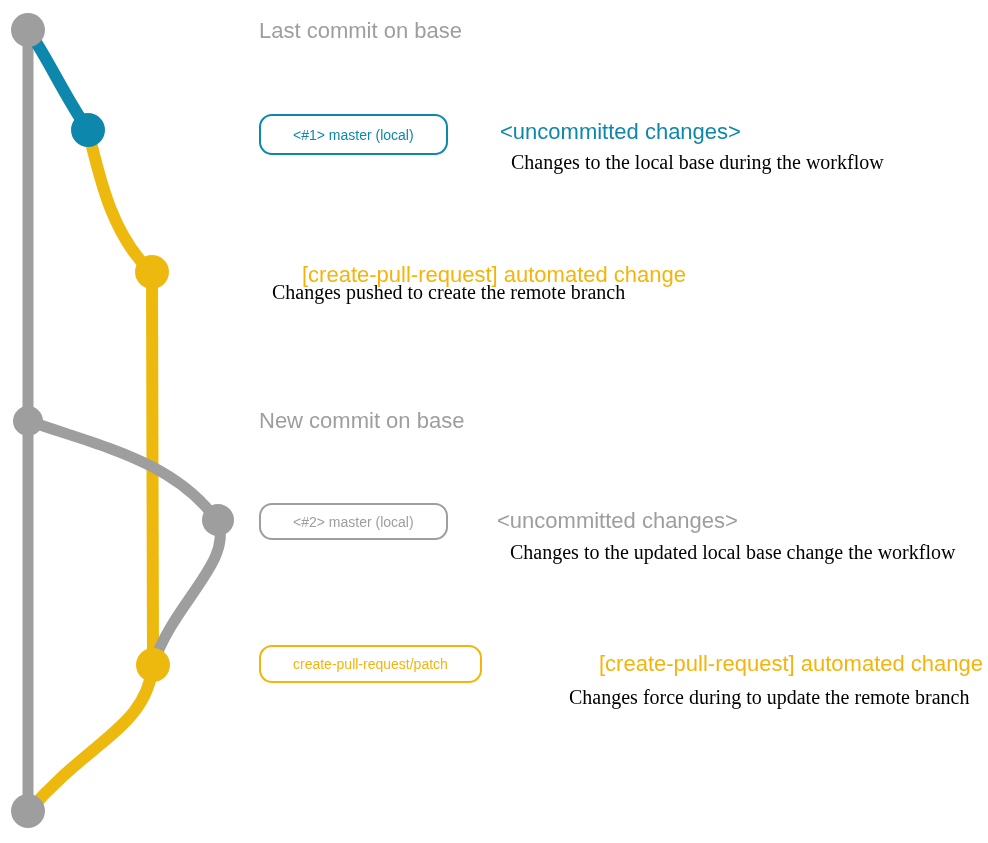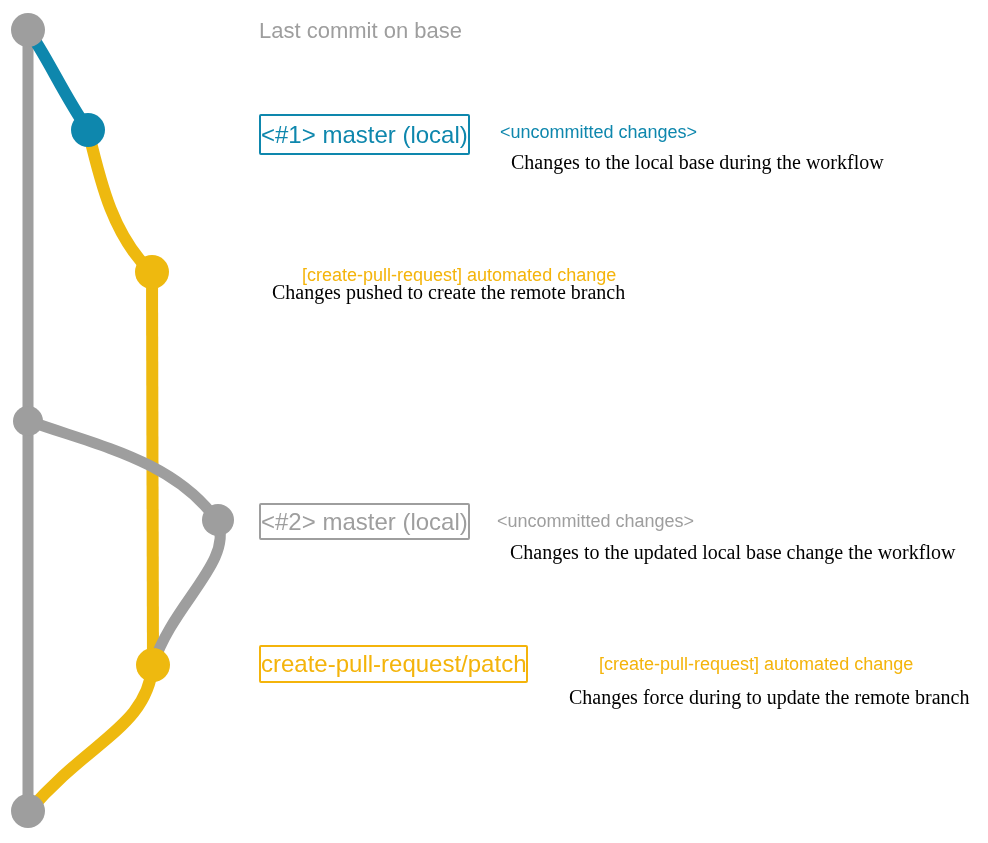--- a/index.html
+++ b/index.html
@@ -22,43 +22,43 @@
   }
   .heading {
     position: absolute;
     font-size: 22px;
     line-height: 26px;
     color: var(--gray);
     white-space: nowrap;
   }
   .title {
     position: absolute;
-    font-size: 18px;
+    font-size: 22px;
     line-height: 26px;
     white-space: nowrap;
   }
   .title.teal   { color: var(--teal); }
   .title.gray   { color: var(--gray); }
   .title.yellow { color: var(--yellow_text); margin-left: 44px; }
   .desc {
     position: absolute;
     font-family: "Liberation Serif", serif;
     font-size: 20px;
     line-height: 24px;
     color: var(--text_black);
     white-space: nowrap;
   }
   .badge {
     position: absolute;
     display: inline-flex;
     align-items: center;
     justify-content: center;
-    padding: 0 0;
-    border-radius: 2px;
-    font-size: 24px;
+    padding: 0 32px;
+    border-radius: 13px;
+    font-size: 14px;
     background: #ffffff;
     box-sizing: border-box;
     white-space: nowrap;
   }
   .badge.teal   { color: var(--teal);        border: 2.5px solid var(--teal); }
   .badge.gray   { color: var(--gray);        border: 2px   solid var(--gray); }
   .badge.yellow { color: var(--yellow_text); border: 2.5px solid var(--yellow_text); }
 </style>
 </head>
 <body>
@@ -92,20 +92,21 @@
 
   <div class="heading" style="left:259px; top:18px">Last commit on base</div>
 
   <div class="badge teal" style="left:259px; top:114px; height:41px">&lt;#1&gt; master (local)</div>
   <div class="title teal" style="left:500px; top:119px">&lt;uncommitted changes&gt;</div>
   <div class="desc" style="left:511px; top:150px">Changes to the local base during the workflow</div>
 
   <div class="title yellow" style="left:258px; top:262px">[create-pull-request] automated change</div>
   <div class="desc" style="left:272px; top:280px">Changes pushed to create the remote branch</div>
 
+  <div class="heading" style="left:259px; top:408px">New commit on base</div>
 
   <div class="badge gray" style="left:259px; top:503px; height:37px">&lt;#2&gt; master (local)</div>
   <div class="title gray" style="left:497px; top:508px">&lt;uncommitted changes&gt;</div>
   <div class="desc" style="left:510px; top:540px">Changes to the updated local base change the workflow</div>
 
   <div class="badge yellow" style="left:259px; top:645px; height:38px">create-pull-request/patch</div>
   <div class="title yellow" style="left:555px; top:651px">[create-pull-request] automated change</div>
   <div class="desc" style="left:569px; top:685px">Changes force during to update the remote branch</div>
 
 

